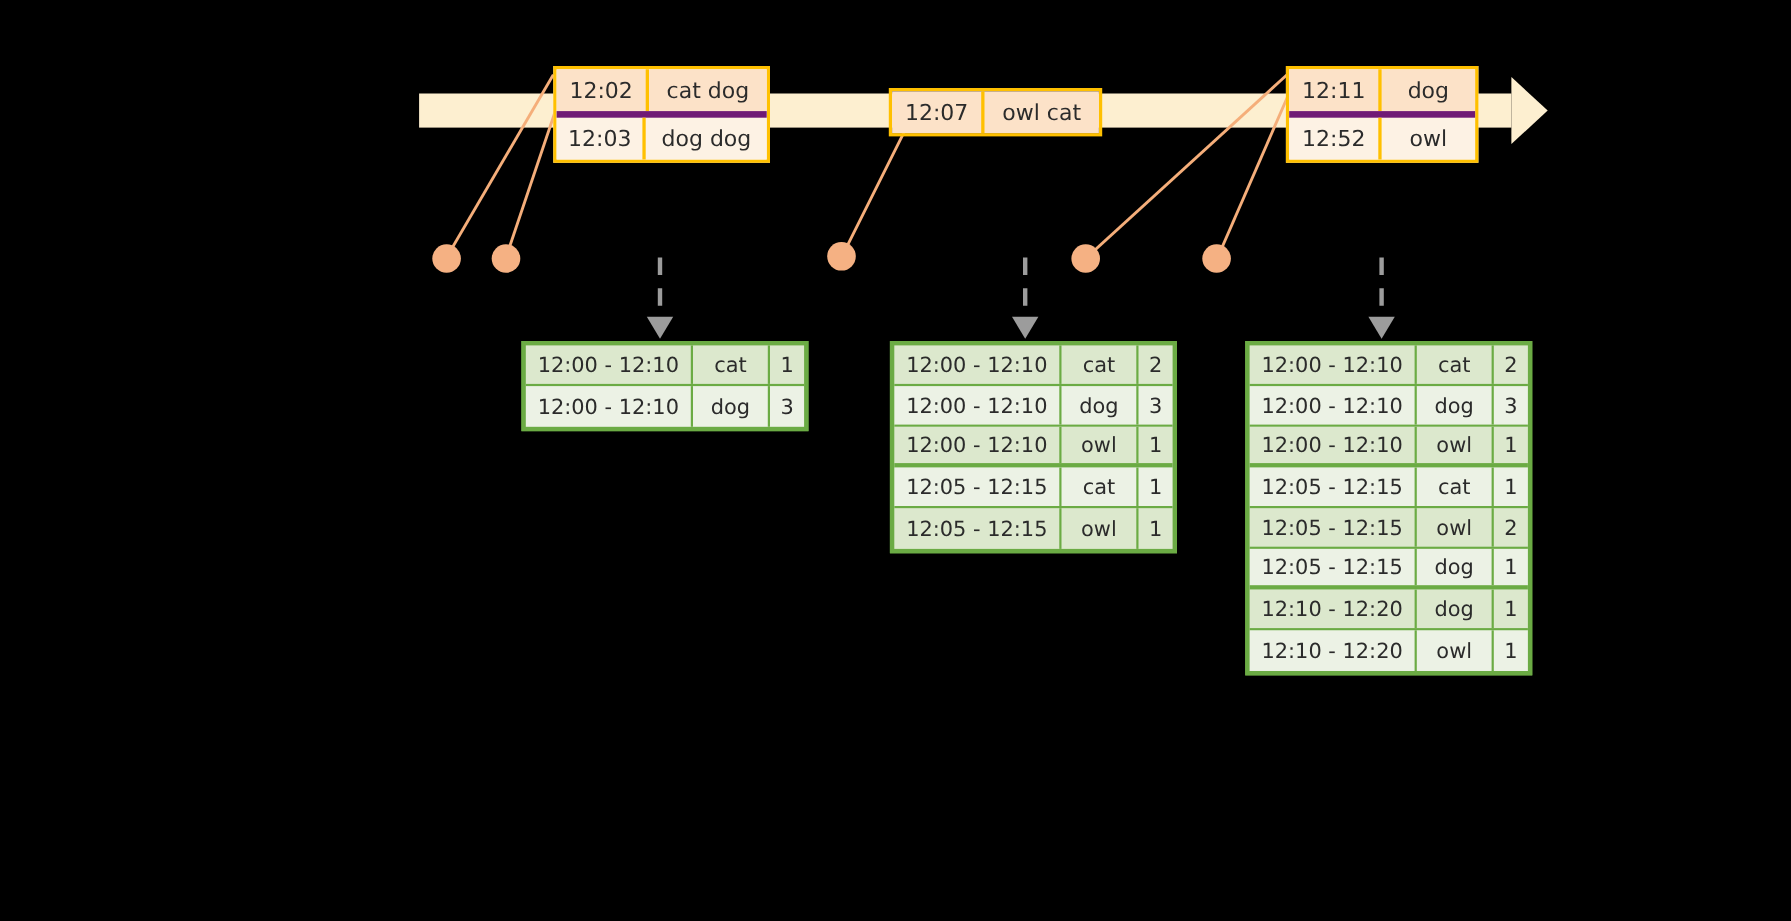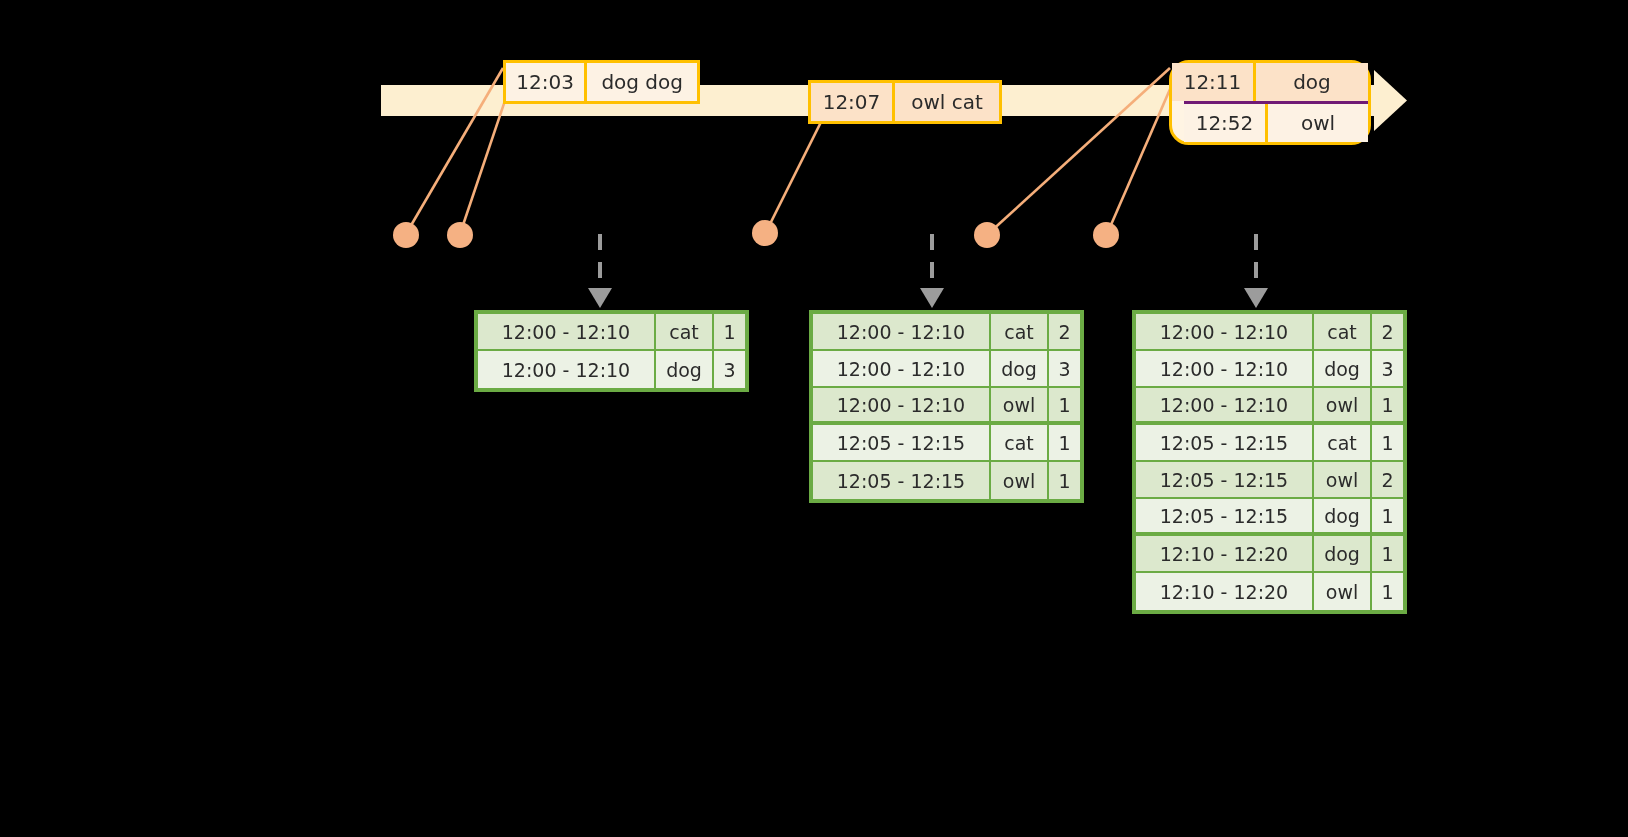--- a/index.html
+++ b/index.html
@@ -37,22 +37,21 @@
     display: flex;
     flex-direction: column;
     background: #FFF4E3;
   }
   .event-row {
     display: flex;
     flex-direction: row;
     height: 38px;
   }
   .event-row + .event-row {
-    border-top: 3px solid #701a75;
-    margin-left: 12px;
+    border-top: 6px solid #701a75;
   }
   .event-row.shade { background: #FCE2C8; }
   .event-row.plain { background: #FDF2E4; }
   .ev-time {
     width: 84px;
     display: flex;
     align-items: center;
     justify-content: center;
     font-size: 20px;
     color: #2b2b2b;
@@ -93,22 +92,22 @@
   .res-row.light { background: #ECF2E5; }
   .rc {
     display: flex;
     align-items: center;
     justify-content: center;
     font-size: 19px;
     color: #2b2b2b;
     box-sizing: border-box;
     white-space: nowrap;
   }
-  .rc-window { width: 178px; border-right: 2px solid #6BAB44; }
-  .rc-word   { width: 58px;  border-right: 2px solid #6BAB44; }
+  .rc-window { width: 152px; border-right: 2px solid #6BAB44; }
+  .rc-word   { width: 70px;  border-right: 2px solid #6BAB44; }
   .rc-count  { width: 31px; }
 </style>
 </head>
 <body>
 
 <div id="stage">
 
   <svg class="layer" viewBox="0 0 1628 837" xmlns="http://www.w3.org/2000/svg">
 
     <g>
@@ -138,34 +137,38 @@
       <line x1="1256" y1="234" x2="1256" y2="290"></line>
     </g>
     <g fill="#9C9C9C">
       <polygon points="588,288 612,288 600,308"></polygon>
       <polygon points="920,288 944,288 932,308"></polygon>
       <polygon points="1244,288 1268,288 1256,308"></polygon>
     </g>
   </svg>
 
   <div class="event-box" style="left:503px; top:60px; width:197px;">
+    <div class="event-row shade">
+      <div class="ev-time">12:02</div>
+      <div class="ev-words">cat dog</div>
+    </div>
     <div class="event-row plain">
       <div class="ev-time">12:03</div>
       <div class="ev-words">dog dog</div>
     </div>
   </div>
 
   <div class="event-box" style="left:808px; top:80px; width:194px;">
     <div class="event-row shade">
       <div class="ev-time">12:07</div>
       <div class="ev-words">owl cat</div>
     </div>
   </div>
 
-  <div class="event-box" style="left:1169px; top:60px; width:202px;border-radius:20px;">
+  <div class="event-box" style="left:1169px; top:60px; width:175px;">
     <div class="event-row shade">
       <div class="ev-time">12:11</div>
       <div class="ev-words">dog</div>
     </div>
     <div class="event-row plain">
       <div class="ev-time">12:52</div>
       <div class="ev-words">owl</div>
     </div>
   </div>
 

